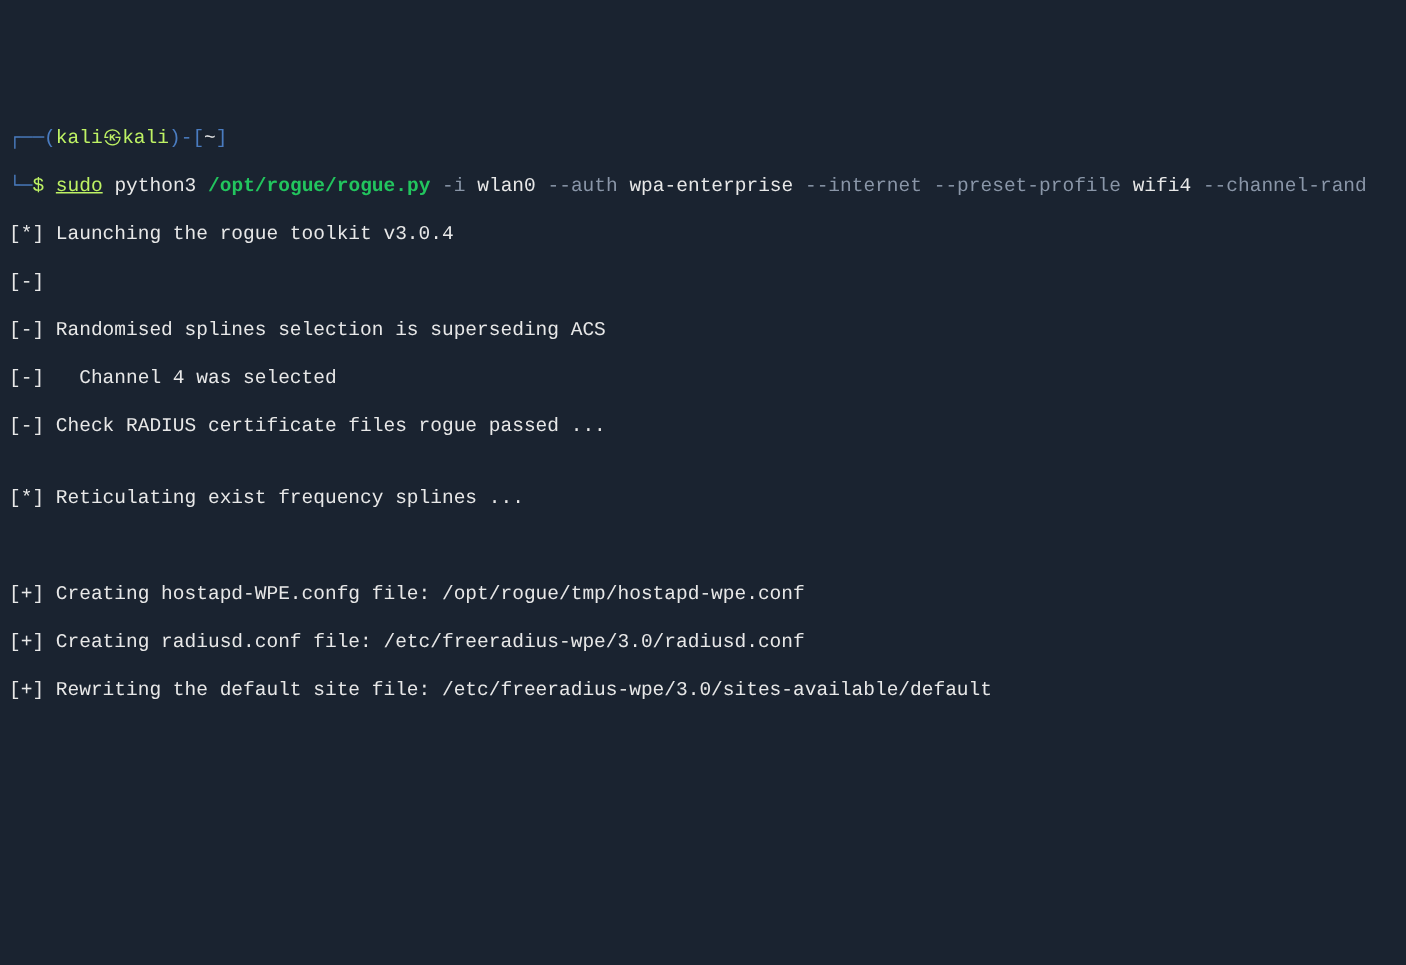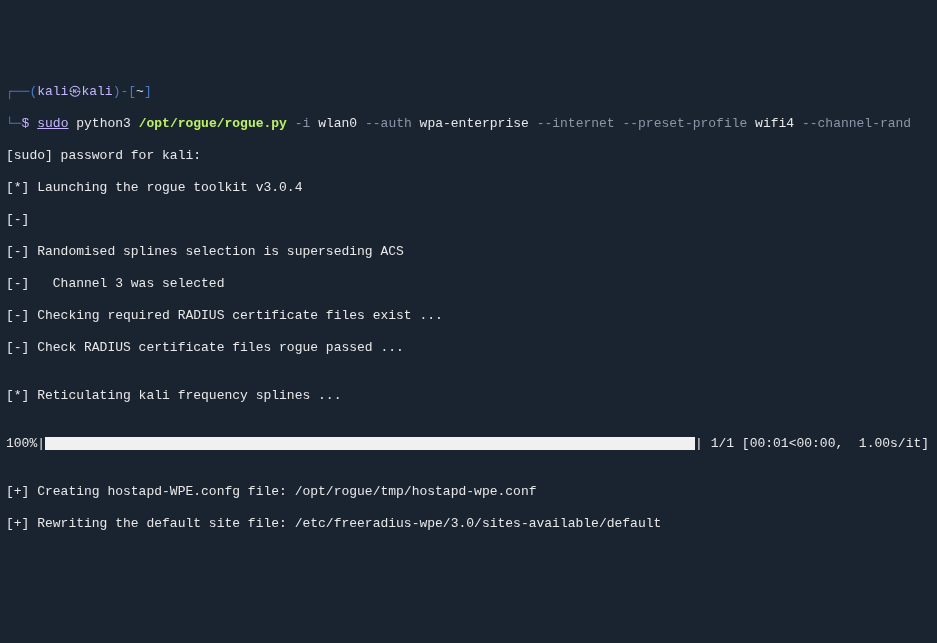--- a/index.html
+++ b/index.html
@@ -9,54 +9,52 @@
     font-family: "Courier New", monospace;
     font-size: 13px;
     line-height: 16px;
     padding: 4px 6px;
     width: 937px;
     height: 643px;
     overflow: hidden;
     white-space: pre;
   }
   .prompt-line { display: block; }
-  .cyan { color: #c4b5fd; }
+  .cyan { color: #bef264; }
   .blue { color: #4a7cc0; }
   .gray { color: #8a96a8; }
-  .white-bold { color: #bef264; font-weight: bold; }
+  .white-bold { color: #22c55e; font-weight: bold; }
   .underline { text-decoration: underline; }
   .bar {
     display: inline-block;
     background: #f0f0f0;
     height: 13px;
     vertical-align: middle;
     width: 650px;
   }
 </style>
 </head>
 <body>
 
 
 
 <div>
 <span class="prompt-line"><span class="blue">┌──(</span><span class="cyan">kali</span><span class="cyan">㉿</span><span class="cyan">kali</span><span class="blue">)-[</span><span>~</span><span class="blue">]</span></span>
 <span class="prompt-line"><span class="blue">└─</span><span class="cyan">$</span> <span class="cyan underline">sudo</span> <span>python3</span> <span class="white-bold">/opt/rogue/rogue.py</span> <span class="gray">-i</span> <span>wlan0</span> <span class="gray">--auth</span> <span>wpa-enterprise</span> <span class="gray">--internet</span> <span class="gray">--preset-profile</span> <span>wifi4</span> <span class="gray">--channel-rand</span></span>
-<span class="prompt-line">[sudo] password for kali:</span>
 <span class="prompt-line">[*] Launching the rogue toolkit v3.0.4</span>
 <span class="prompt-line">[-]</span>
 <span class="prompt-line">[-] Randomised splines selection is superseding ACS</span>
-<span class="prompt-line">[-]   Channel 3 was selected</span>
-<span class="prompt-line">[-] Checking required RADIUS certificate files exist ...</span>
+<span class="prompt-line">[-]   Channel 4 was selected</span>
 <span class="prompt-line">[-] Check RADIUS certificate files rogue passed ...</span>
 <span class="prompt-line"></span>
-<span class="prompt-line">[*] Reticulating kali frequency splines ...</span>
+<span class="prompt-line">[*] Reticulating exist frequency splines ...</span>
 <span class="prompt-line"></span>
-<span class="prompt-line"><span>100%</span>|<span class="bar"></span><span>| 1/1 [00:01&lt;00:00,  1.00s/it]</span></span>
 <span class="prompt-line"></span>
 <span class="prompt-line">[+] Creating hostapd-WPE.confg file: /opt/rogue/tmp/hostapd-wpe.conf</span>
+<span class="prompt-line">[+] Creating radiusd.conf file: /etc/freeradius-wpe/3.0/radiusd.conf</span>
 <span class="prompt-line">[+] Rewriting the default site file: /etc/freeradius-wpe/3.0/sites-available/default</span>
 
 
 
 
 
 <span class="prompt-line"></span>
 
 <span class="prompt-line"></span>
 

